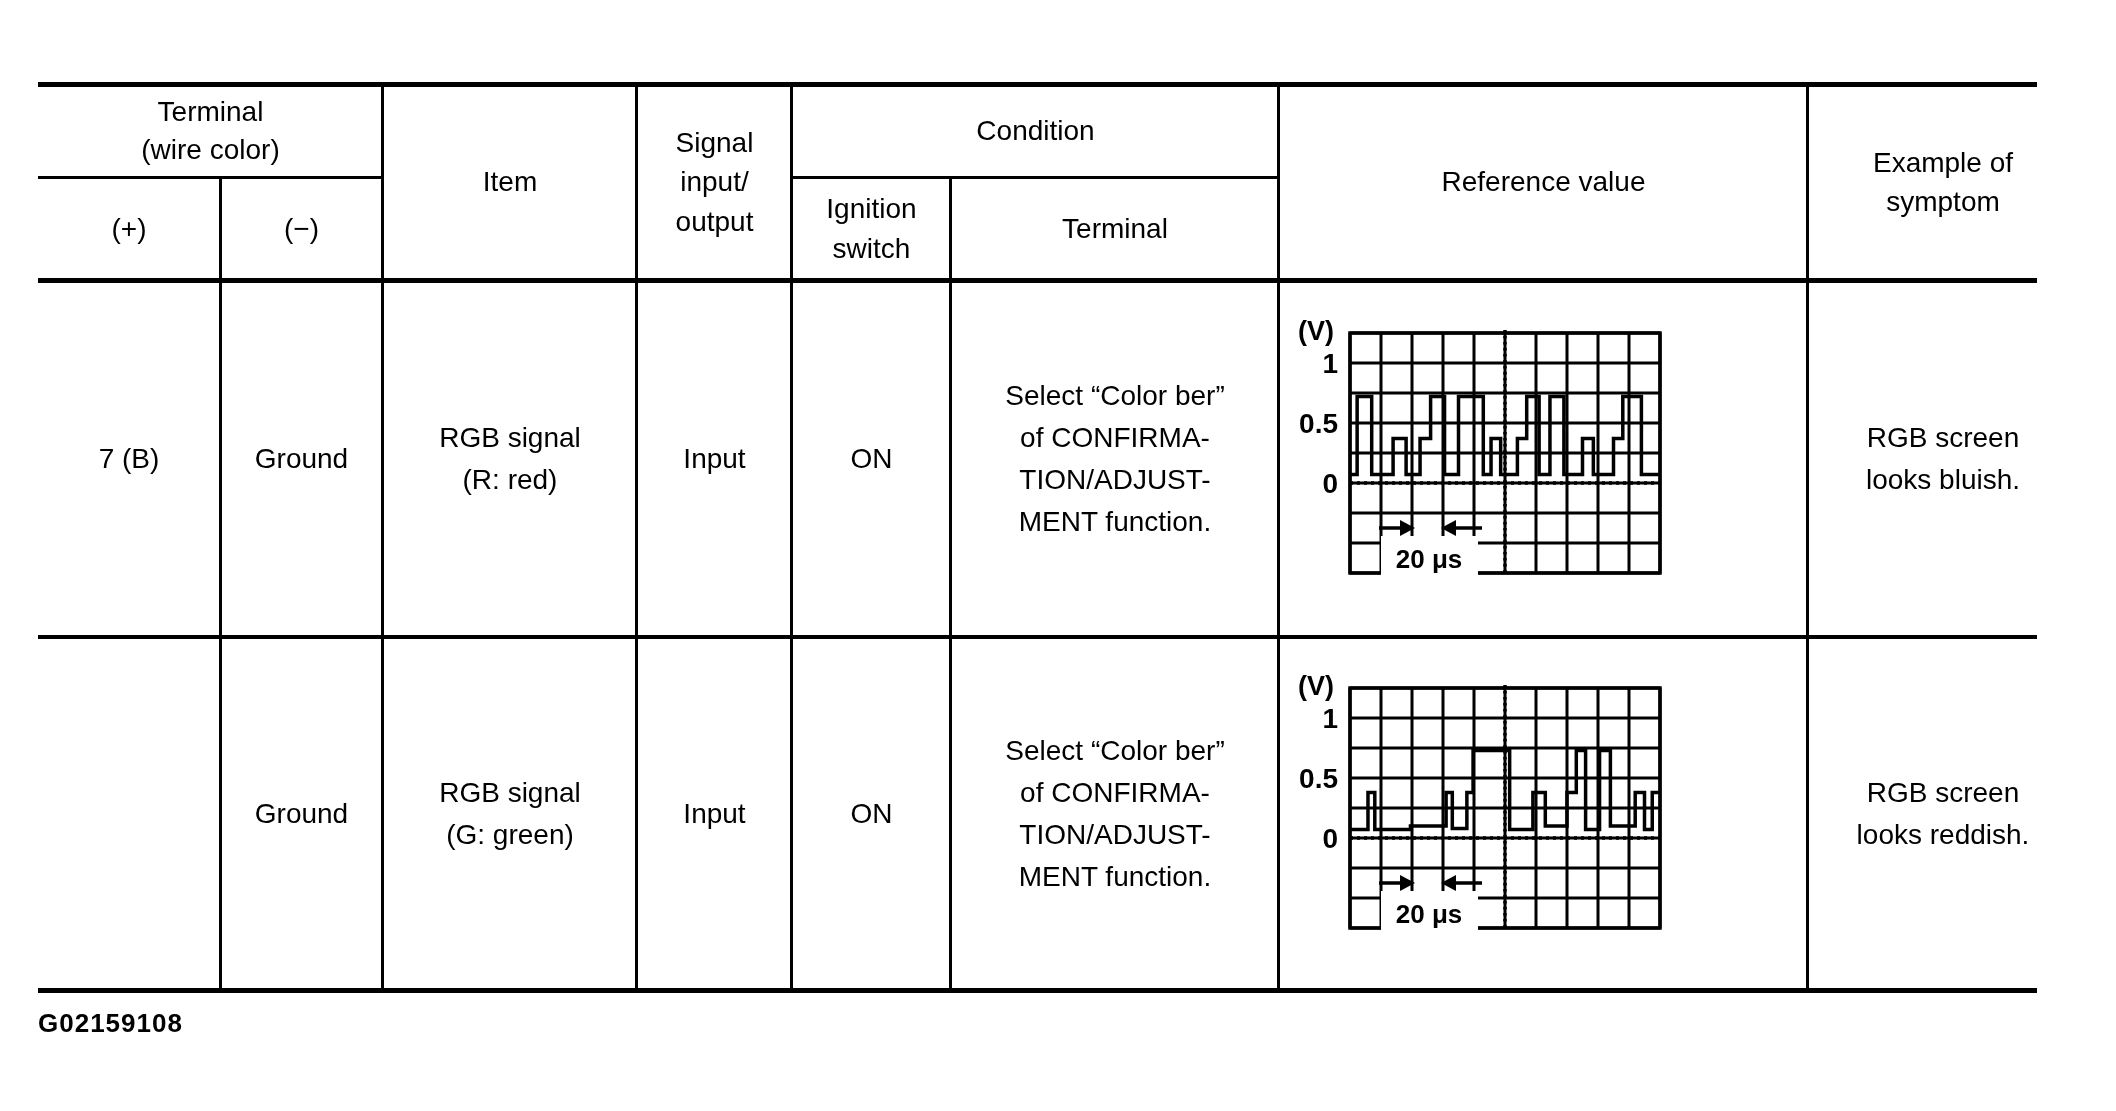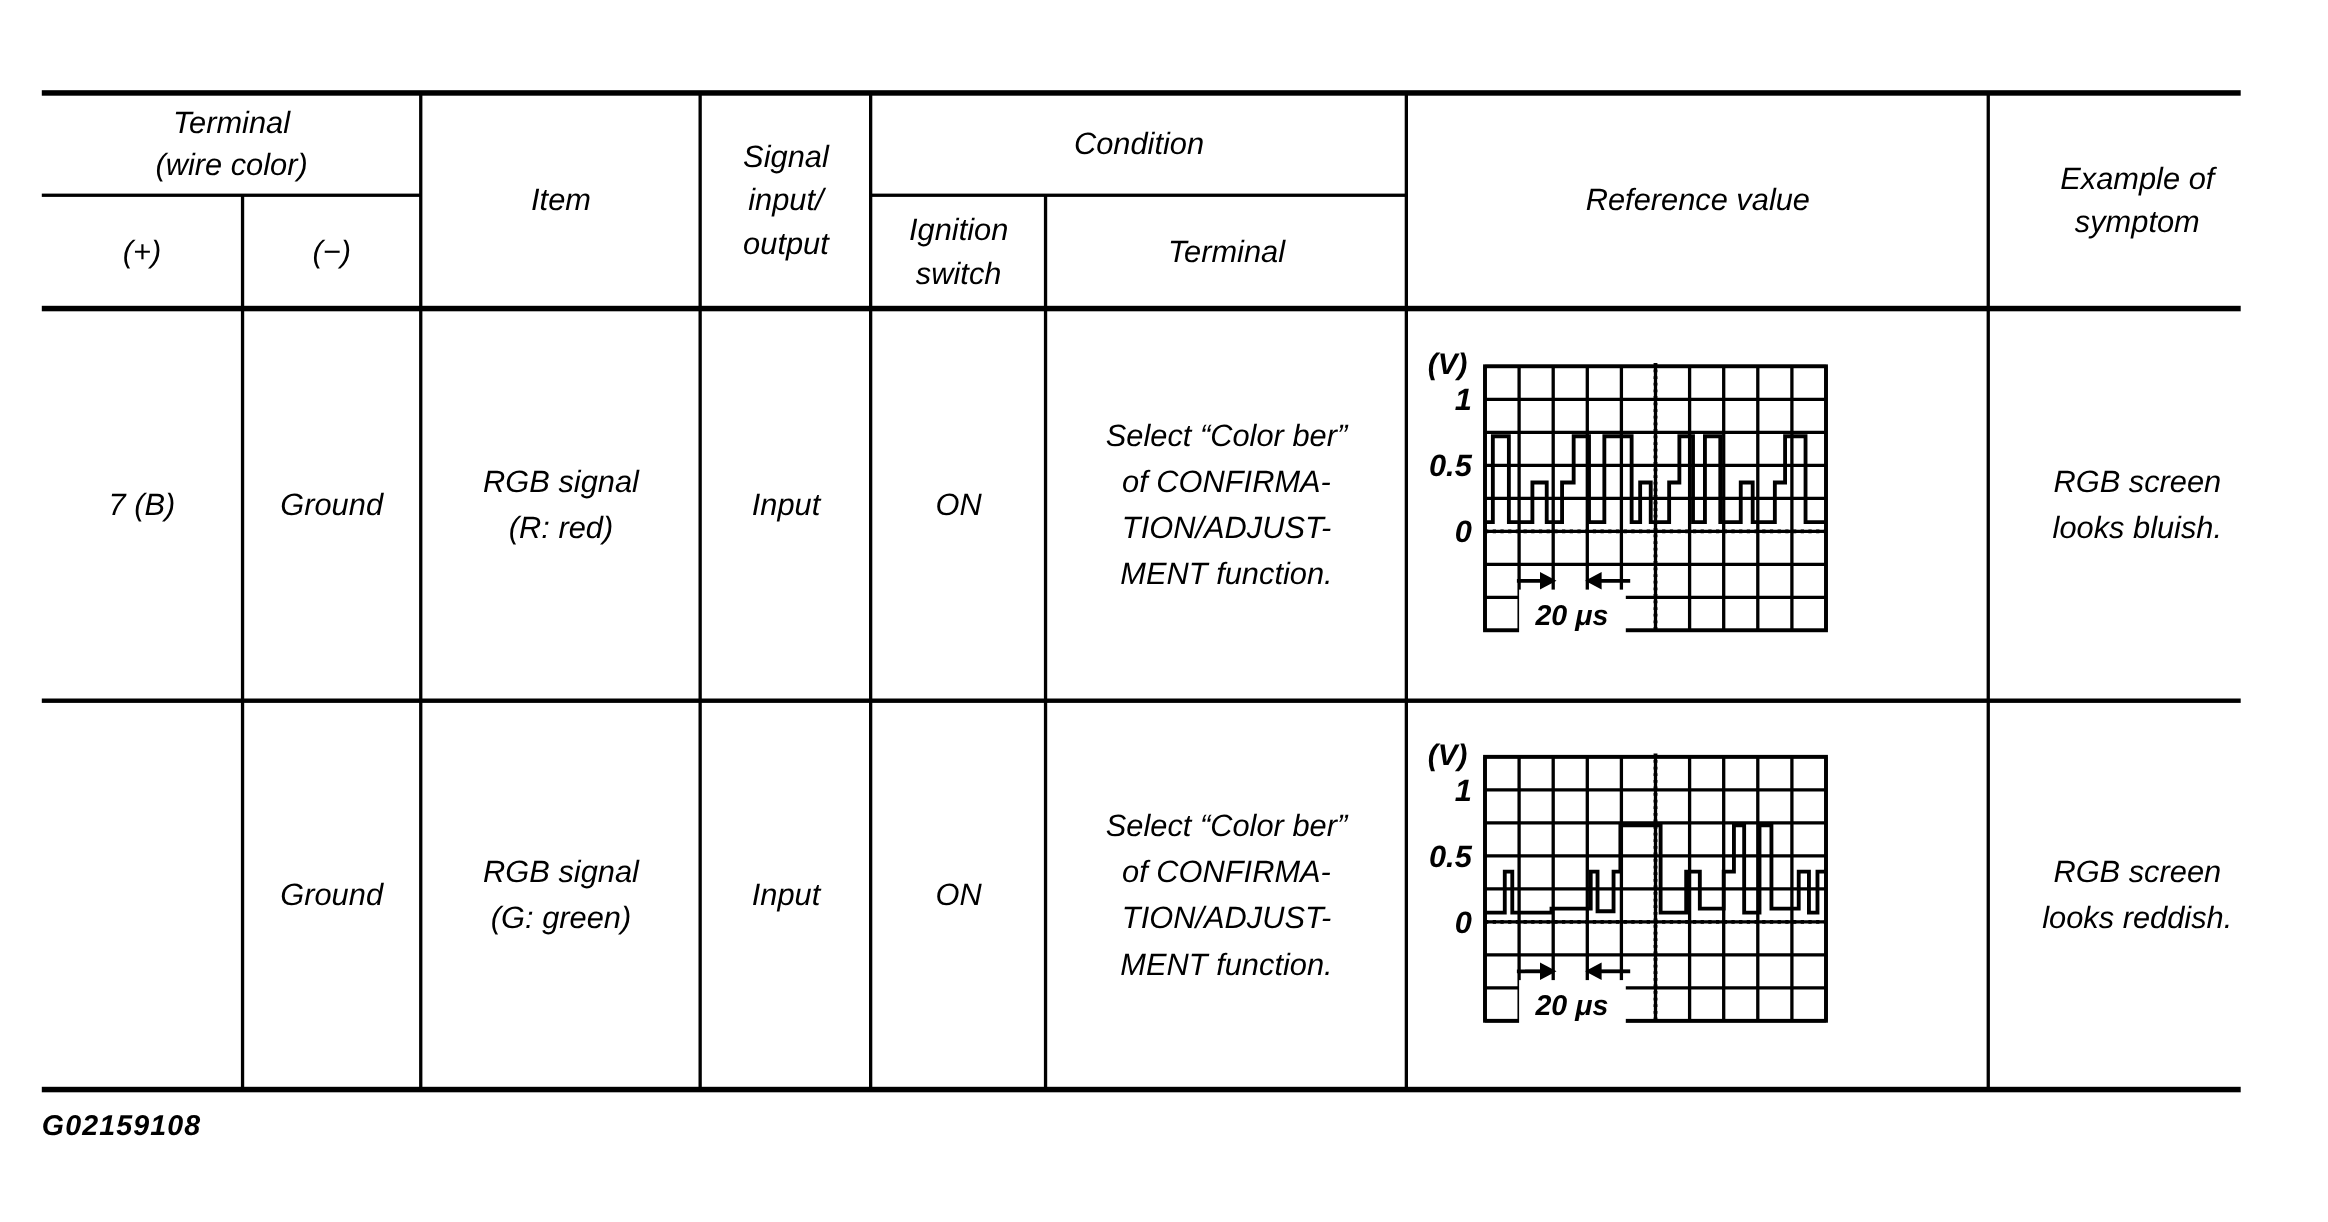--- a/index.html
+++ b/index.html
@@ -1,18 +1,18 @@
 <!DOCTYPE html>
 <html><head>
 <meta charset="utf-8">
 <style>
   html,body{margin:0;padding:0;background:#ffffff;}
   .page{
     position:relative;width:2037px;height:1111px;background:#fff;
-    font-family:"Liberation Sans",sans-serif;color:#000;overflow:hidden;font-style:italic;
+    font-family:"Liberation Sans",sans-serif;color:#000;overflow:hidden;
   }
   .hline,.vline{position:absolute;background:#000;}
   .cell{
     position:absolute;display:flex;align-items:center;justify-content:center;
     text-align:center;white-space:pre-line;font-size:28px;line-height:1.5;color:#000;
   }
   .osc{position:absolute;}
   .figid{
     position:absolute;left:38px;top:1008px;font-size:26px;font-weight:bold;
     letter-spacing:1px;

